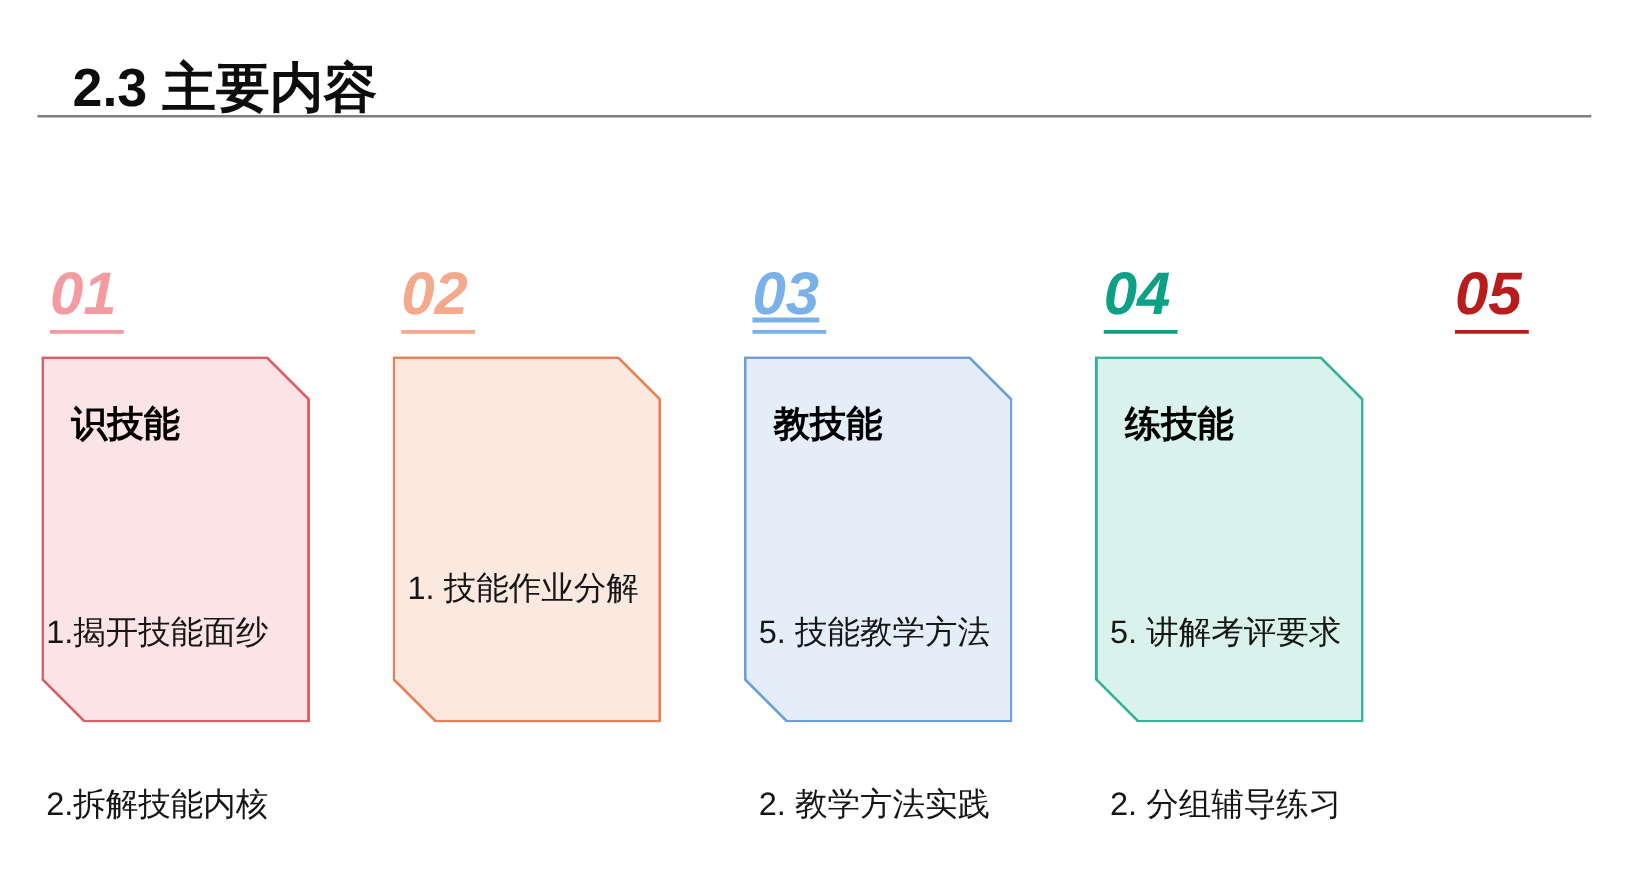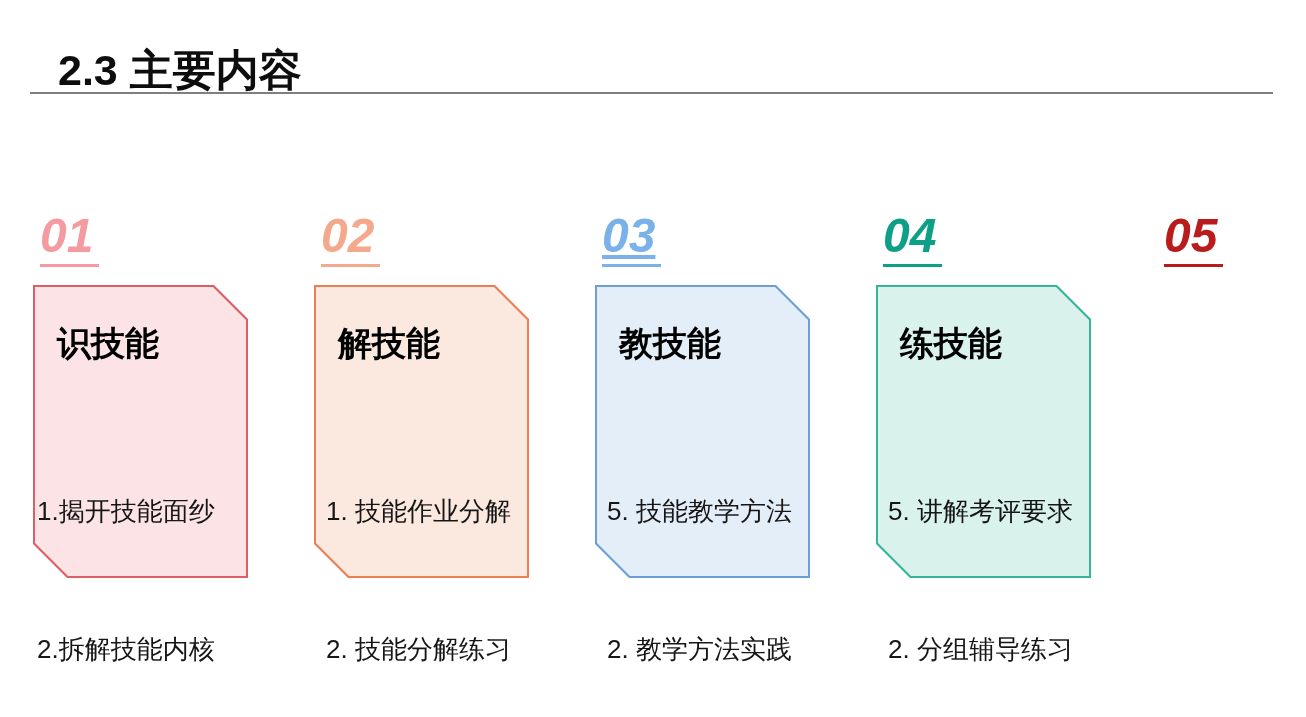--- a/index.html
+++ b/index.html
@@ -42,21 +42,21 @@
     position: absolute; inset: 0;
     clip-path: polygon(0 0, calc(100% - 34px) 0, 100% 34px, 100% 100%, 34px 100%, 0 calc(100% - 34px));
   }
   .card-fill {
     position: absolute; inset: 2px;
     clip-path: polygon(0 0, calc(100% - 33px) 0, 100% 33px, 100% 100%, 33px 100%, 0 calc(100% - 33px));
   }
   .card-content { position: relative; padding-top: 38px; }
   .card-title {
     margin-left: 24px;
-    font-size: 34px; font-weight: bold; color: #000000;
+    font-size: 29px; font-weight: bold; color: #000000;
     line-height: 1.2;
   }
   .card-items {
     margin-top: 32px;
     font-size: 26px; color: #161616;
     line-height: 46px;
     white-space: pre-wrap;
   }
   .c0 .card-items { padding-left: 4px; }
   .c1 .card-items, .c2 .card-items, .c3 .card-items, .c4 .card-items { padding-left: 12px; }
@@ -85,24 +85,22 @@
         </div>
       </div>
     </div>
 
     <div class="column c1">
       <div class="num" style="color: rgb(245, 169, 140);">02</div>
       <div class="card">
         <div class="card-border" style="background: rgb(232, 127, 85);"></div>
         <div class="card-fill" style="background: rgb(251, 233, 224);"></div>
         <div class="card-content">
-          <div class="card-title">解技能</div>
           <div class="card-items">
             <div class="card-item">1. 技能作业分解</div>
-            <div class="card-item">2. 技能分解练习</div>
             
           </div>
         </div>
       </div>
     </div>
 
     <div class="column c2">
       <div class="num" style="color: rgb(121, 177, 232); text-decoration: underline;">03</div>
       <div class="card">
         <div class="card-border" style="background: rgb(109, 158, 214);"></div>

